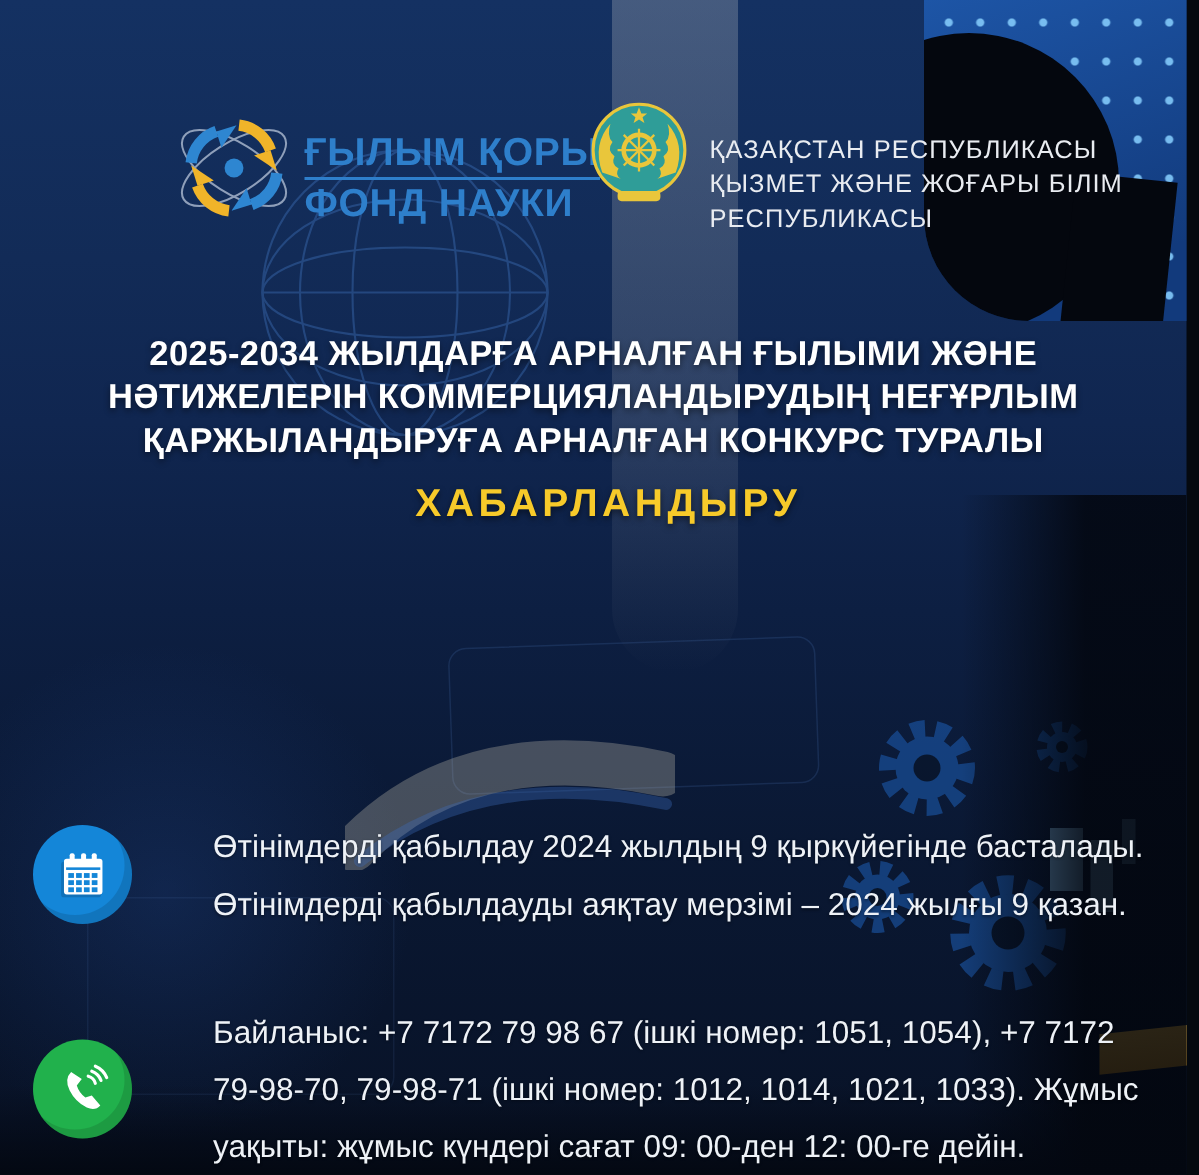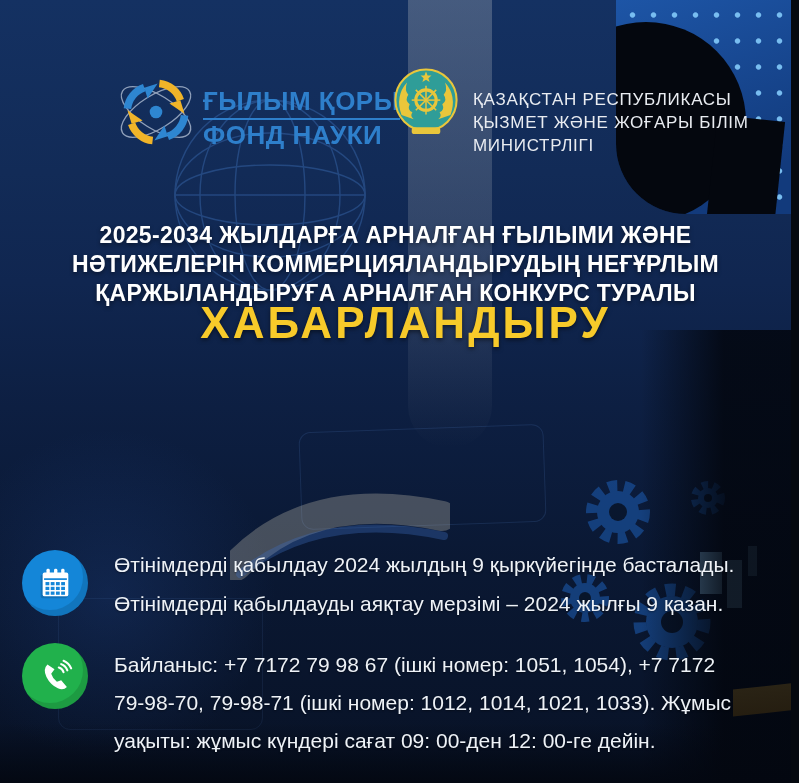--- a/index.html
+++ b/index.html
@@ -48,25 +48,25 @@
   .fund-text { position:absolute; left:203px; top:86px; color:#2e7fcb; font-weight:bold;
     font-size:26px; letter-spacing:.5px; line-height:30px; white-space:nowrap; }
   .fund-text .l1 { display:inline-block; border-bottom:2.5px solid #2e7fcb; padding-bottom:2px; }
   .emblem { position:absolute; left:392px; top:67px; width:68px; height:73px; }
   .ministry { position:absolute; left:473px; top:88px; color:#e9ecf1; font-size:17px;
     letter-spacing:.7px; line-height:23px; white-space:nowrap; }
   .headline { position:absolute; left:0; right:0; top:221px; text-align:center; color:#ffffff;
     font-weight:bold; font-size:23px; line-height:29px; letter-spacing:.3px;
     text-shadow:0 2px 4px rgba(0,0,0,.45); }
   .headline div { white-space:nowrap; }
-  .subtitle { color:#f7ca2a; font-size:44px; letter-spacing:3px; font-weight:bold;
+  .subtitle { margin-top:13px; color:#f7ca2a; font-size:26px; letter-spacing:3px; font-weight:bold;
     text-shadow:0 2px 4px rgba(0,0,0,.5);padding-left:20px; }
-  .info-row { position:absolute; left:22px; right:8px; display:flex; align-items:flex-start; }
+  .info-row { position:absolute; left:22px; right:8px; display:flex; align-items:center;gap:28px; }
   .row-dates { top:550px; }
-  .row-contacts { top:643px; }
+  .row-contacts { top:667px; }
   .icon-circle { flex:0 0 66px; width:66px; height:66px; border-radius:50%;
     display:flex; align-items:center; justify-content:center;
     box-shadow:inset -5px -6px 0 rgba(0,0,0,.12); }
   .ic-blue { background:#1486d8; }
   .ic-green { background:#21b14c; }
   .info-text { margin-left:26px; color:#eef2f7; font-size:21px; padding-top:3px;
     text-shadow:0 1px 2px rgba(0,0,0,.4); }
   .row-dates .info-text div { line-height:24px; white-space:nowrap; }
   .row-dates .info-text div + div { margin-top:15px; }
   .row-contacts .info-text div { line-height:38px; white-space:nowrap; }
@@ -171,21 +171,21 @@
           <line x1="29" y1="48" x2="71" y2="48"></line>
           <line x1="35" y1="33" x2="65" y2="63"></line>
           <line x1="65" y1="33" x2="35" y2="63"></line>
         </g>
       </g>
     </svg>
 
     <div class="ministry">
       <div>ҚАЗАҚСТАН РЕСПУБЛИКАСЫ</div>
       <div>ҚЫЗМЕТ ЖӘНЕ ЖОҒАРЫ БІЛІМ</div>
-      <div>МИНИСТРЛІГІ</div>
+      <div>РЕСПУБЛИКАСЫ</div>
     </div>
 
     <div class="headline">
       <div>2025-2034 ЖЫЛДАРҒА АРНАЛҒАН ҒЫЛЫМИ ЖӘНЕ</div>
       <div>НӘТИЖЕЛЕРІН КОММЕРЦИЯЛАНДЫРУДЫҢ НЕҒҰРЛЫМ</div>
       <div>ҚАРЖЫЛАНДЫРУҒА АРНАЛҒАН КОНКУРС ТУРАЛЫ</div>
       <div class="subtitle">ХАБАРЛАНДЫРУ</div>
     </div>
 
     <div class="info-row row-dates">

